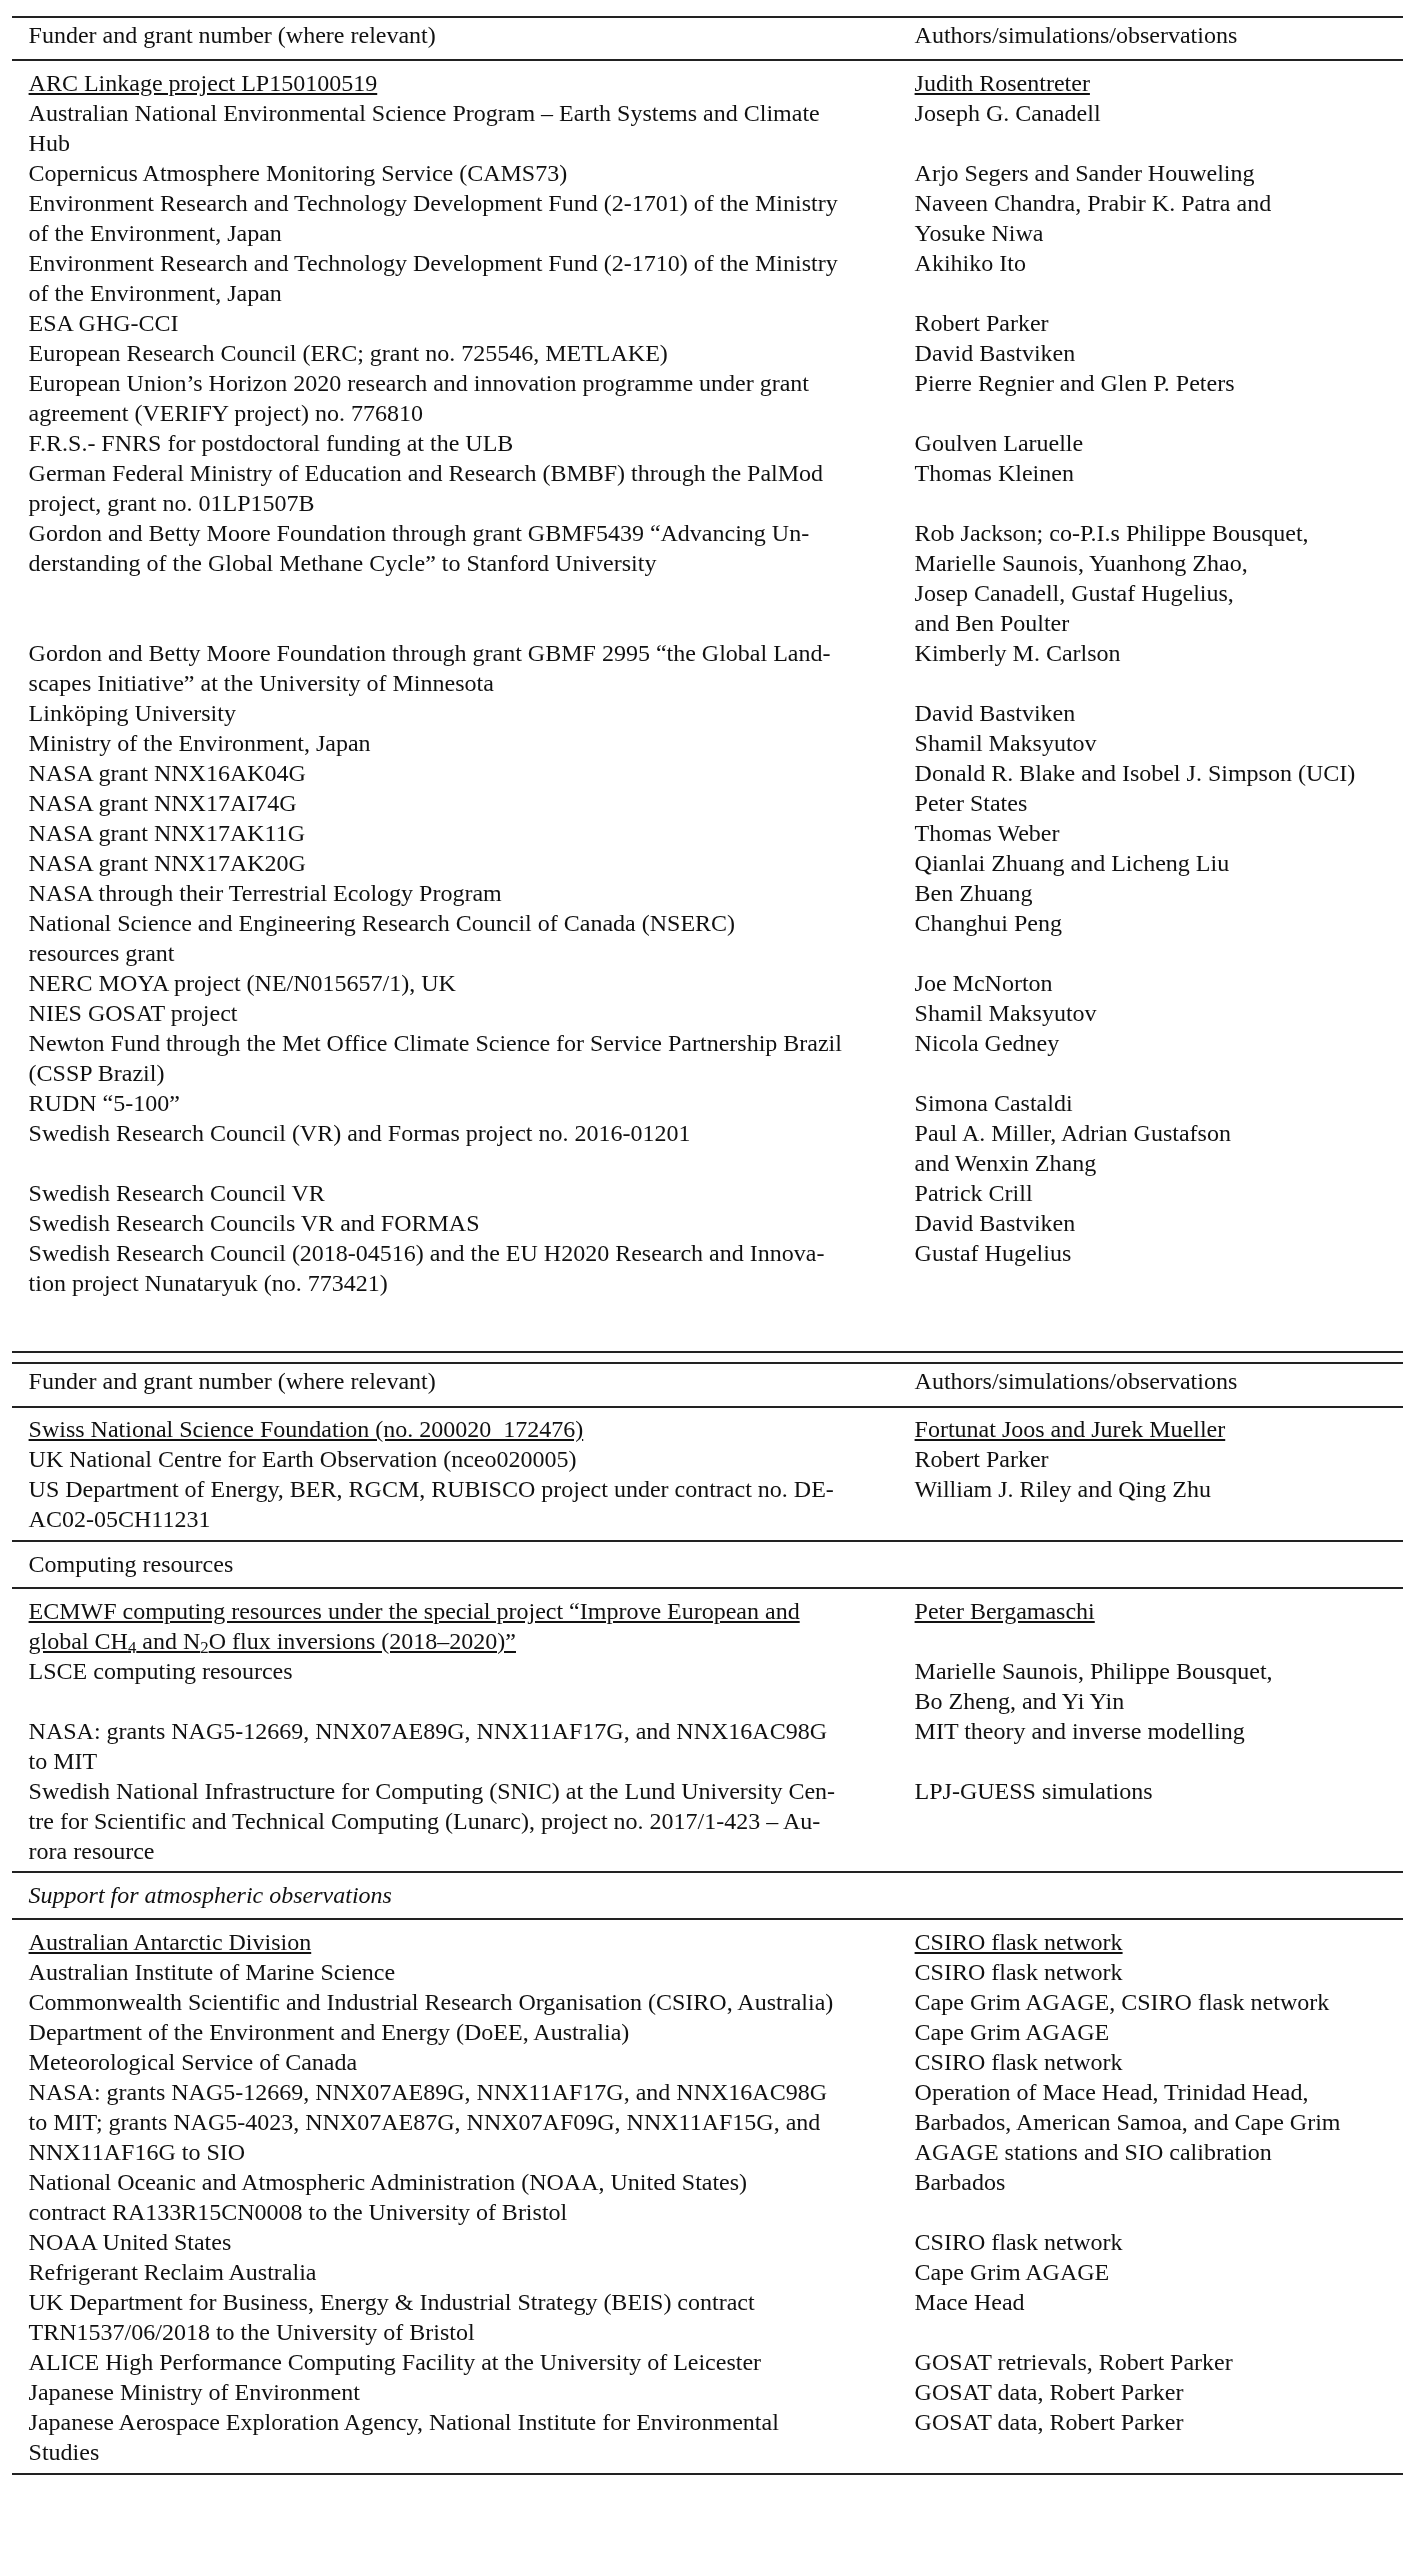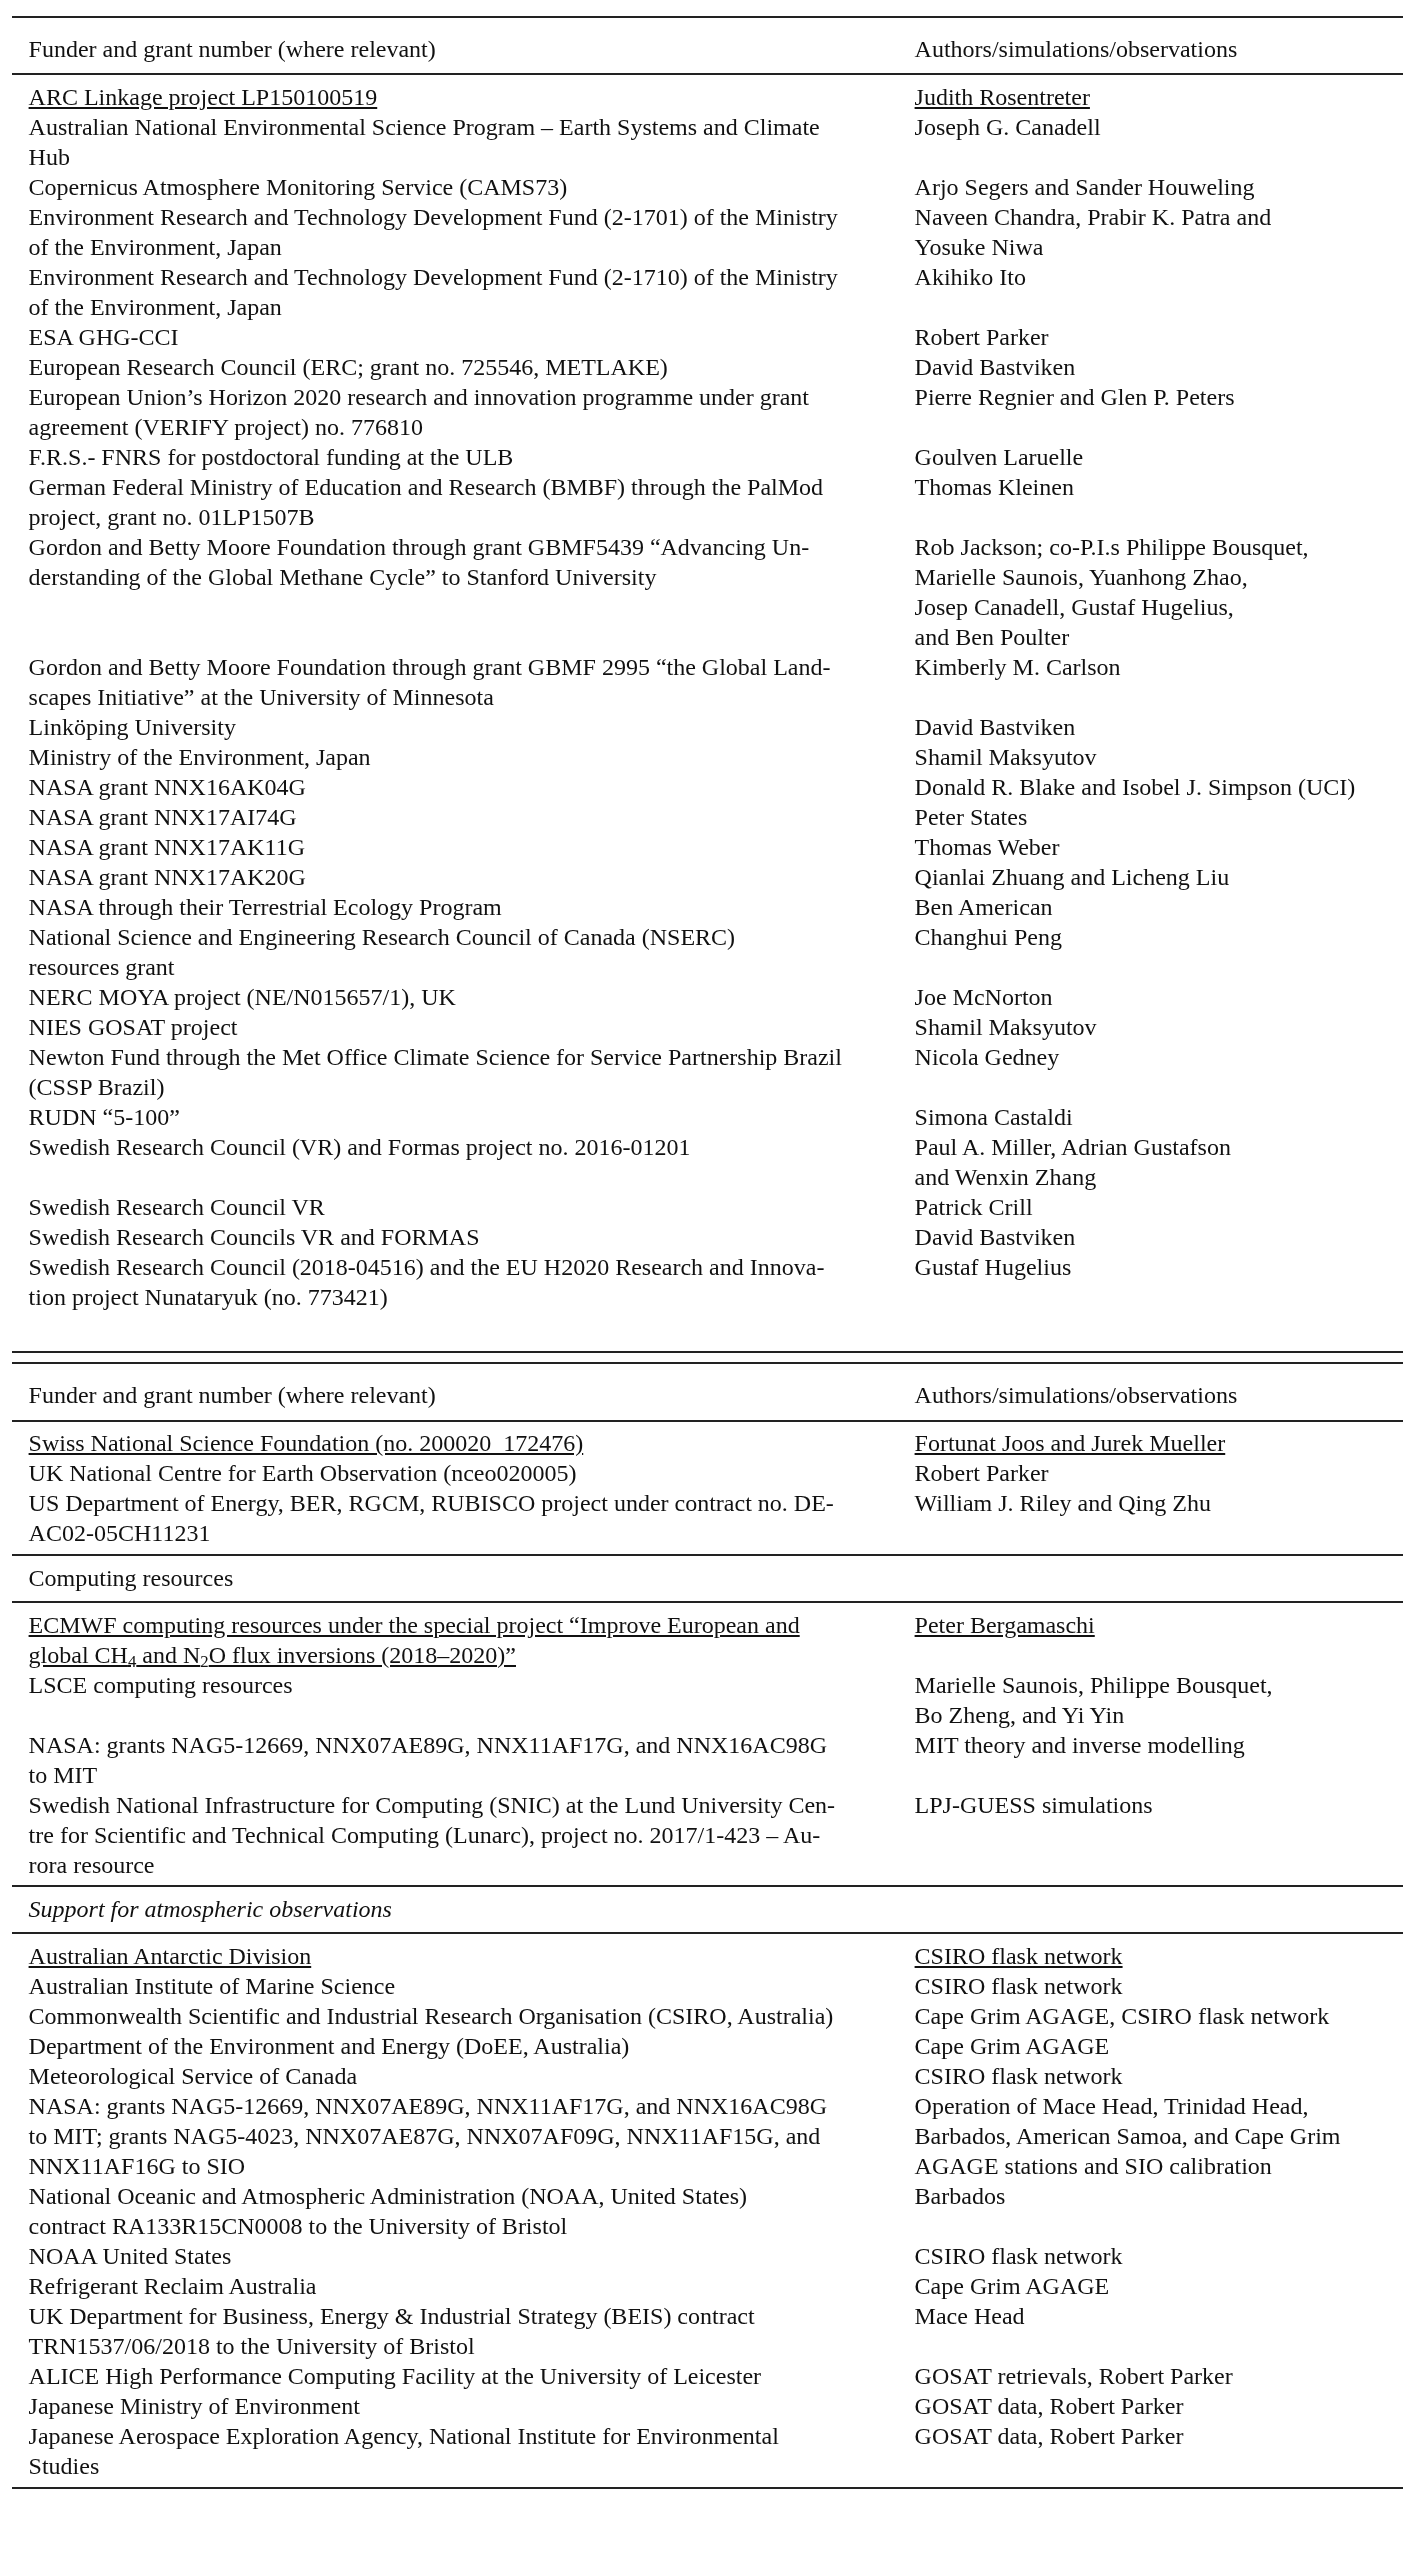--- a/index.html
+++ b/index.html
@@ -16,21 +16,21 @@
     line-height: 30px;
   }
   table.funds td, table.funds th {
     vertical-align: top;
     padding: 0;
     font-weight: normal;
     text-align: left;
   }
   table.funds td.c1, table.funds th.c1 { padding-left: 17px; width: 848px; padding-right: 38px; text-align: justify; }
   table.funds td.c2, table.funds th.c2 { padding-left: 0; margin-left: 47px; }
-  tr.head th { padding-top: 16px; padding-bottom: 9.6px; }
+  tr.head th { padding-top: 2px; padding-bottom: 9.6px; }
   tr.rule-top td { border-top: 2.1px solid #222; height: 0; padding: 0; }
   tr.rule td { border-top: 2.1px solid #222; height: 0; padding: 0; }
   tr.first td { padding-top: 6.8px; text-decoration: underline; }
   tr.last td { padding-bottom: 5.5px; }
   .line { display: block; }
   sub { font-size: 0.7em; line-height: 0; vertical-align: -0.25em; }
 </style>
 </head>
 <body>
 
@@ -200,21 +200,21 @@
           </td>
           <td class="c2">
             <span class="line">Qianlai Zhuang and Licheng Liu</span>
           </td>
         </tr>
         <tr>
           <td class="c1">
             <span class="line">NASA through their Terrestrial Ecology Program</span>
           </td>
           <td class="c2">
-            <span class="line">Ben American</span>
+            <span class="line">Ben Zhuang</span>
           </td>
         </tr>
         <tr>
           <td class="c1">
             <span class="line">National Science and Engineering Research Council of Canada (NSERC)</span>
             <span class="line">resources grant</span>
           </td>
           <td class="c2">
             <span class="line">Changhui Peng</span>
           </td>

